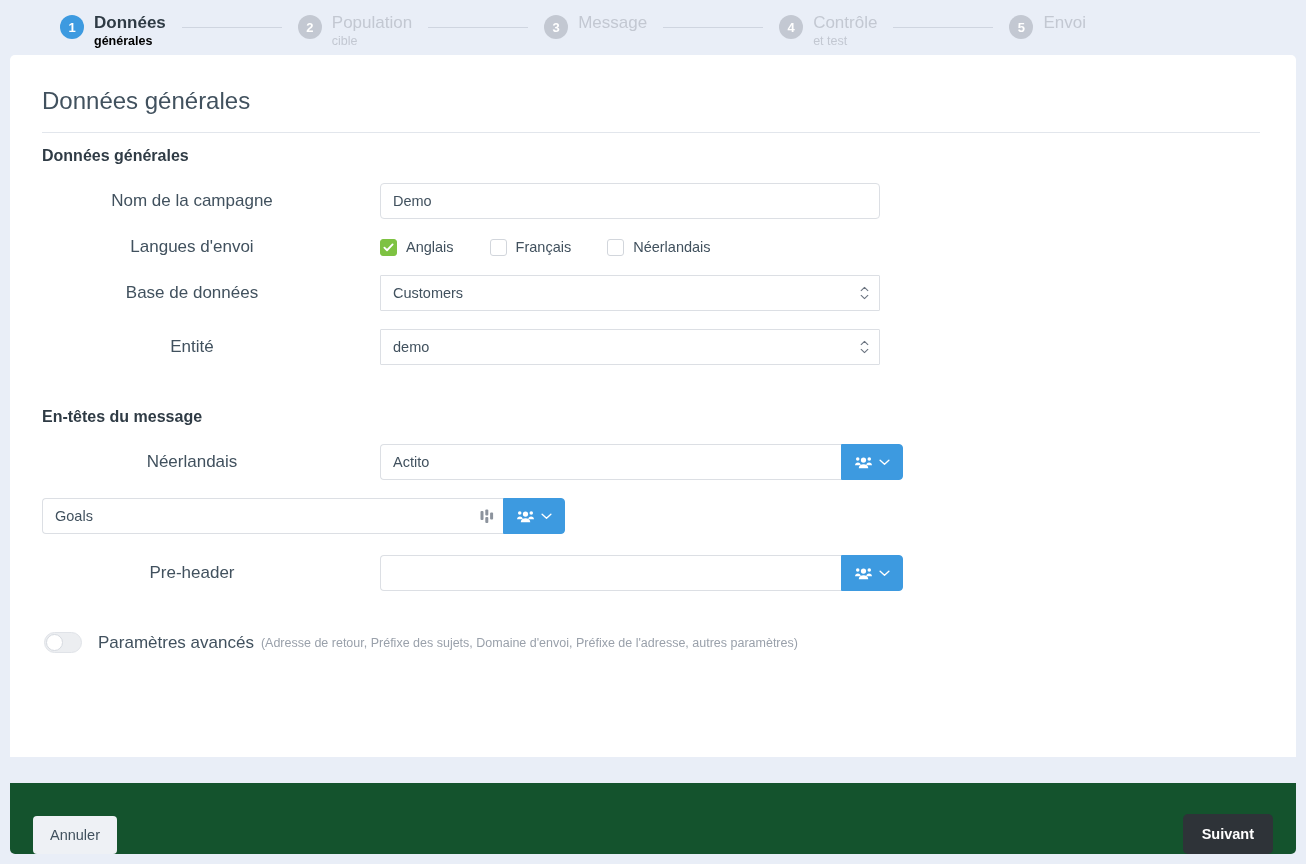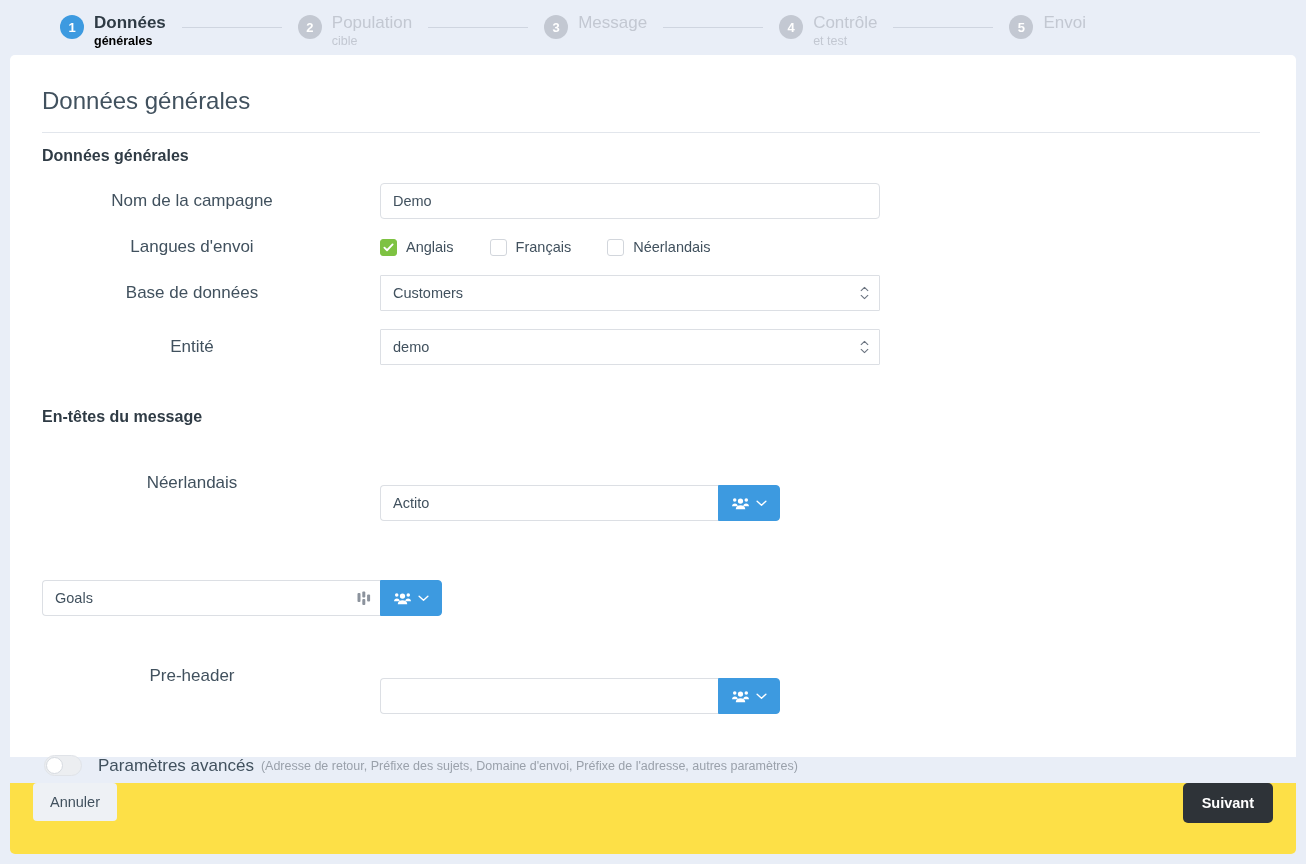--- a/index.html
+++ b/index.html
@@ -153,23 +153,22 @@
     justify-content: center;
     flex: 0 0 auto;
   }
   .box.checked { background: #7ec242; border: 1px solid #7ec242; }
   .box.unchecked { background: #fff; border: 1px solid #d2d6dc; }
   .box svg { display: block; }
 
   
   .input-group {
     display: flex;
-    width: 400px;
+    width: 523px;
     height: 36px;
-    margin-top: 41px;
   }
   .input-group .ig-field {
     position: relative;
     flex: 1 1 auto;
     display: flex;
     align-items: center;
     border: 1px solid #dcdfe4;
     border-right: none;
     border-radius: 4px 0 0 4px;
     background: #fff;
@@ -243,24 +242,24 @@
     font-size: 12.5px;
     color: #9aa1ab;
   }
 
   
   .footer {
     position: absolute;
     left: 10px; right: 10px;
     top: 783px;
     height: 71px;
-    background: #fde047;
+    background: #14532d;
     border-radius: 0 0 5px 5px;
     display: flex;
-    align-items: flex-start;
+    align-items: flex-end;
     justify-content: space-between;
     padding: 0 23px;
   }
   .btn-cancel {
     background: #eef1f5;
     border: none;
     border-radius: 4px;
     padding: 11px 17px;
     font-size: 14.5px;
     color: #41515e;

